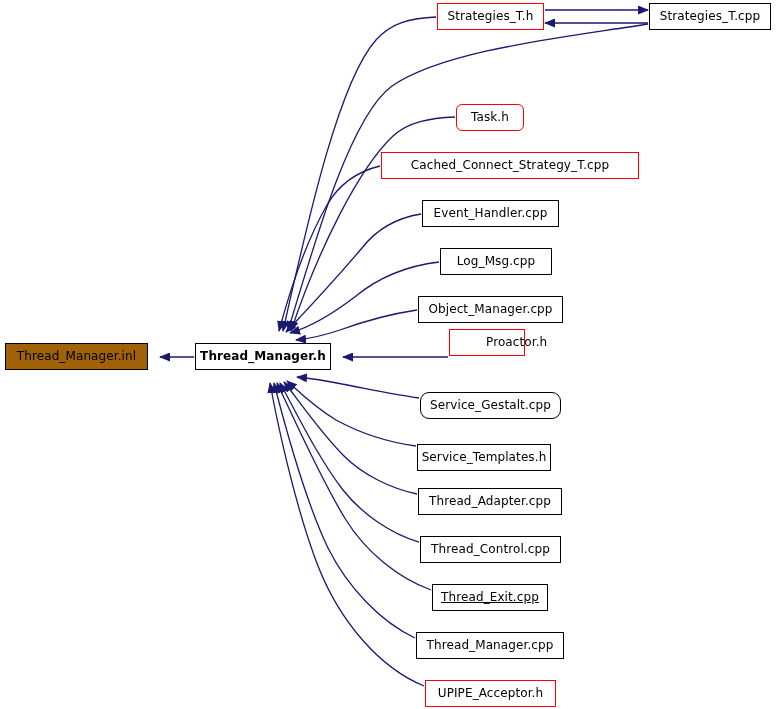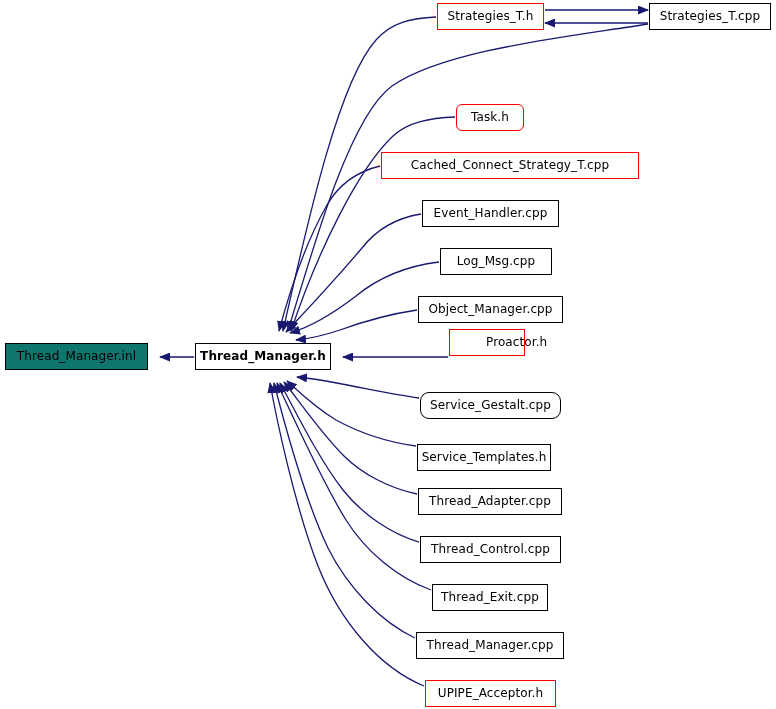--- a/index.html
+++ b/index.html
@@ -33,21 +33,21 @@
     height: 27px;
     text-align: center;
     white-space: nowrap;
     letter-spacing: 0.1px;
     z-index: 5;
   }
   .graph-node.red {
     border-color: #ff0000;
   }
   .graph-node.current {
-    background: #0f766e;
+    background: #a16207;
     border-color: #000000;
   }
 </style>
 </head>
 <body>
 
 <div id="graph-canvas">
 
   <svg id="edge-layer" viewBox="0 0 776 709" width="776" height="709" xmlns="http://www.w3.org/2000/svg">
     <defs>
@@ -90,18 +90,18 @@
       <div class="graph-node red" style="left: 456px; top: 104px; width: 68px; border-radius: 6px;">Task.h</div>
       <div class="graph-node red" style="left: 381px; top: 152px; width: 258px;">Cached_Connect_Strategy_T.cpp</div>
       <div class="graph-node" style="left: 422px; top: 200px; width: 137px;">Event_Handler.cpp</div>
       <div class="graph-node" style="left: 440px; top: 248px; width: 112px;">Log_Msg.cpp</div>
       <div class="graph-node" style="left: 418px; top: 296px; width: 145px;">Object_Manager.cpp</div>
       <div class="graph-node red" style="left: 449px; top: 329px; width: 76px; padding-left: 36px;">Proactor.h</div>
       <div class="graph-node" style="left: 420px; top: 392px; width: 141px; border-radius: 9px;">Service_Gestalt.cpp</div>
       <div class="graph-node" style="left: 417px; top: 444px; width: 134px;">Service_Templates.h</div>
       <div class="graph-node" style="left: 418px; top: 488px; width: 144px;">Thread_Adapter.cpp</div>
       <div class="graph-node" style="left: 420px; top: 536px; width: 141px;">Thread_Control.cpp</div>
-      <div class="graph-node" style="left: 432px; top: 584px; width: 116px;">Thread_Exit.cpp</div>
+      <div class="graph-node" style="left: 432px; top: 584px; width: 116px; text-decoration: underline;">Thread_Exit.cpp</div>
       <div class="graph-node" style="left: 416px; top: 632px; width: 148px;">Thread_Manager.cpp</div>
       <div class="graph-node red" style="left: 425px; top: 680px; width: 131px;">UPIPE_Acceptor.h</div>
     </div>
 
 </div>
 
 </body></html>

